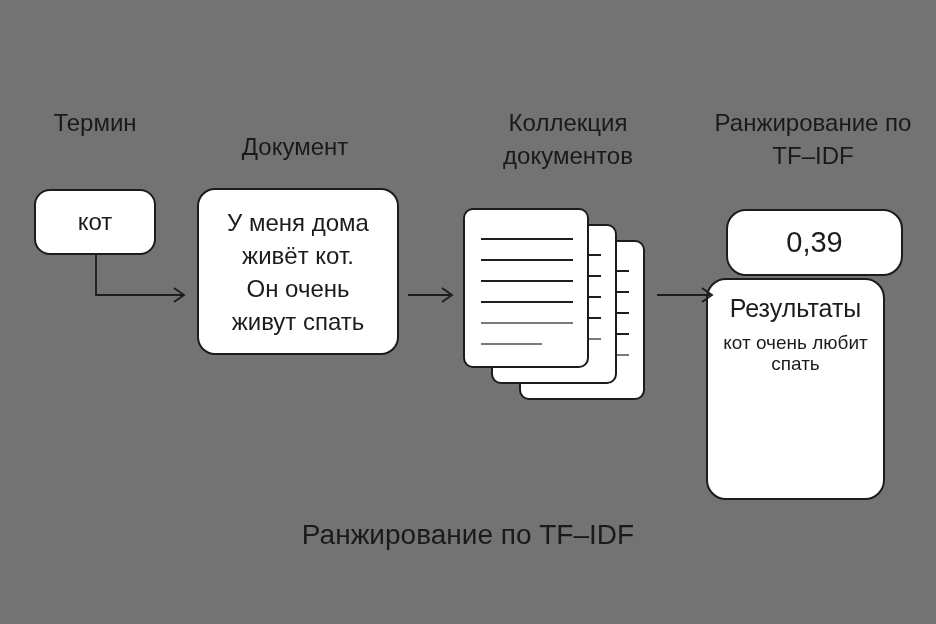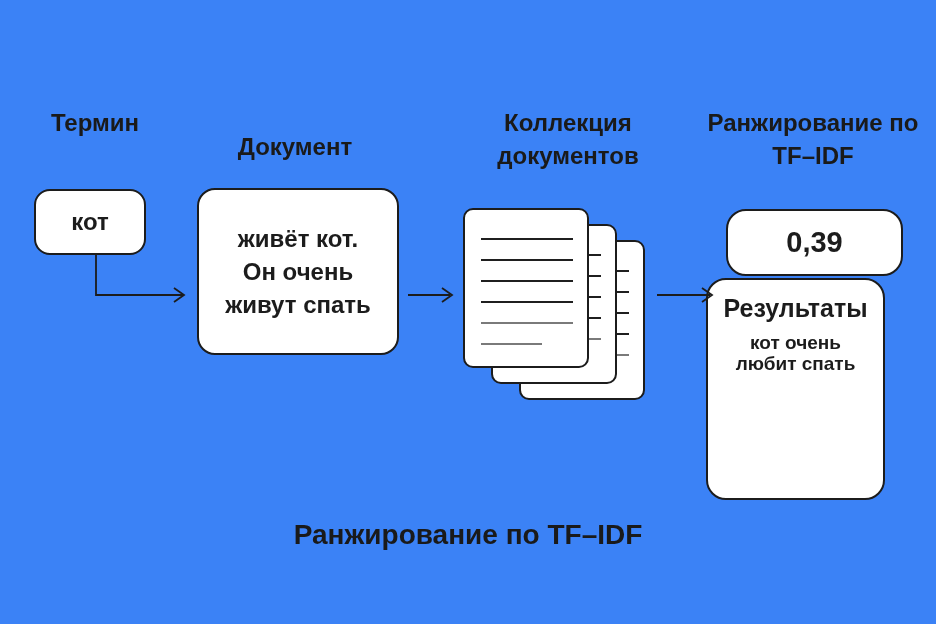--- a/index.html
+++ b/index.html
@@ -4,24 +4,23 @@
 <style>
   html, body {
     margin: 0;
     padding: 0;
     font-family: "Liberation Sans", "DejaVu Sans", sans-serif;
   }
   .canvas {
     position: relative;
     width: 936px;
     height: 624px;
-    background: #3b82f6;
+    background: #737373;
     overflow: hidden;
     color: #1c1c1c;
-    font-weight: bold;
   }
   
   .col-header {
     position: absolute;
     top: 106px;
     font-size: 24px;
     line-height: 33px;
     text-align: center;
     color: #1a1a1a;
   }
@@ -35,21 +34,21 @@
     position: absolute;
     background: #ffffff;
     border: 2px solid #1c1c1c;
     box-sizing: border-box;
     display: flex;
     align-items: center;
     justify-content: center;
     text-align: center;
   }
   .term-box {
-    left: 34px; top: 189px; width: 112px; height: 66px;
+    left: 34px; top: 189px; width: 122px; height: 66px;
     border-radius: 16px;
     font-size: 24px;
   }
   .doc-box {
     left: 197px; top: 188px; width: 202px; height: 167px;
     border-radius: 18px;
     font-size: 24px;
     line-height: 33px;
     flex-direction: column;
   }
@@ -124,20 +123,21 @@
   <div class="col-header h-term">Термин</div>
   <div class="col-header h-document">Документ</div>
   <div class="col-header h-collection">Коллекция документов</div>
   <div class="col-header h-ranking">Ранжирование по TF–IDF</div>
 
   <div class="node term-box">
     <span>кот</span>
   </div>
 
   <div class="node doc-box">
+    <span>У меня дома</span>
     <span>живёт кот.</span>
     <span>Он очень</span>
     <span>живут спать</span>
   </div>
 
   <div>
     <div class="doc-page page-back">
       <div class="line"></div>
       <div class="line"></div>
       <div class="line"></div>

